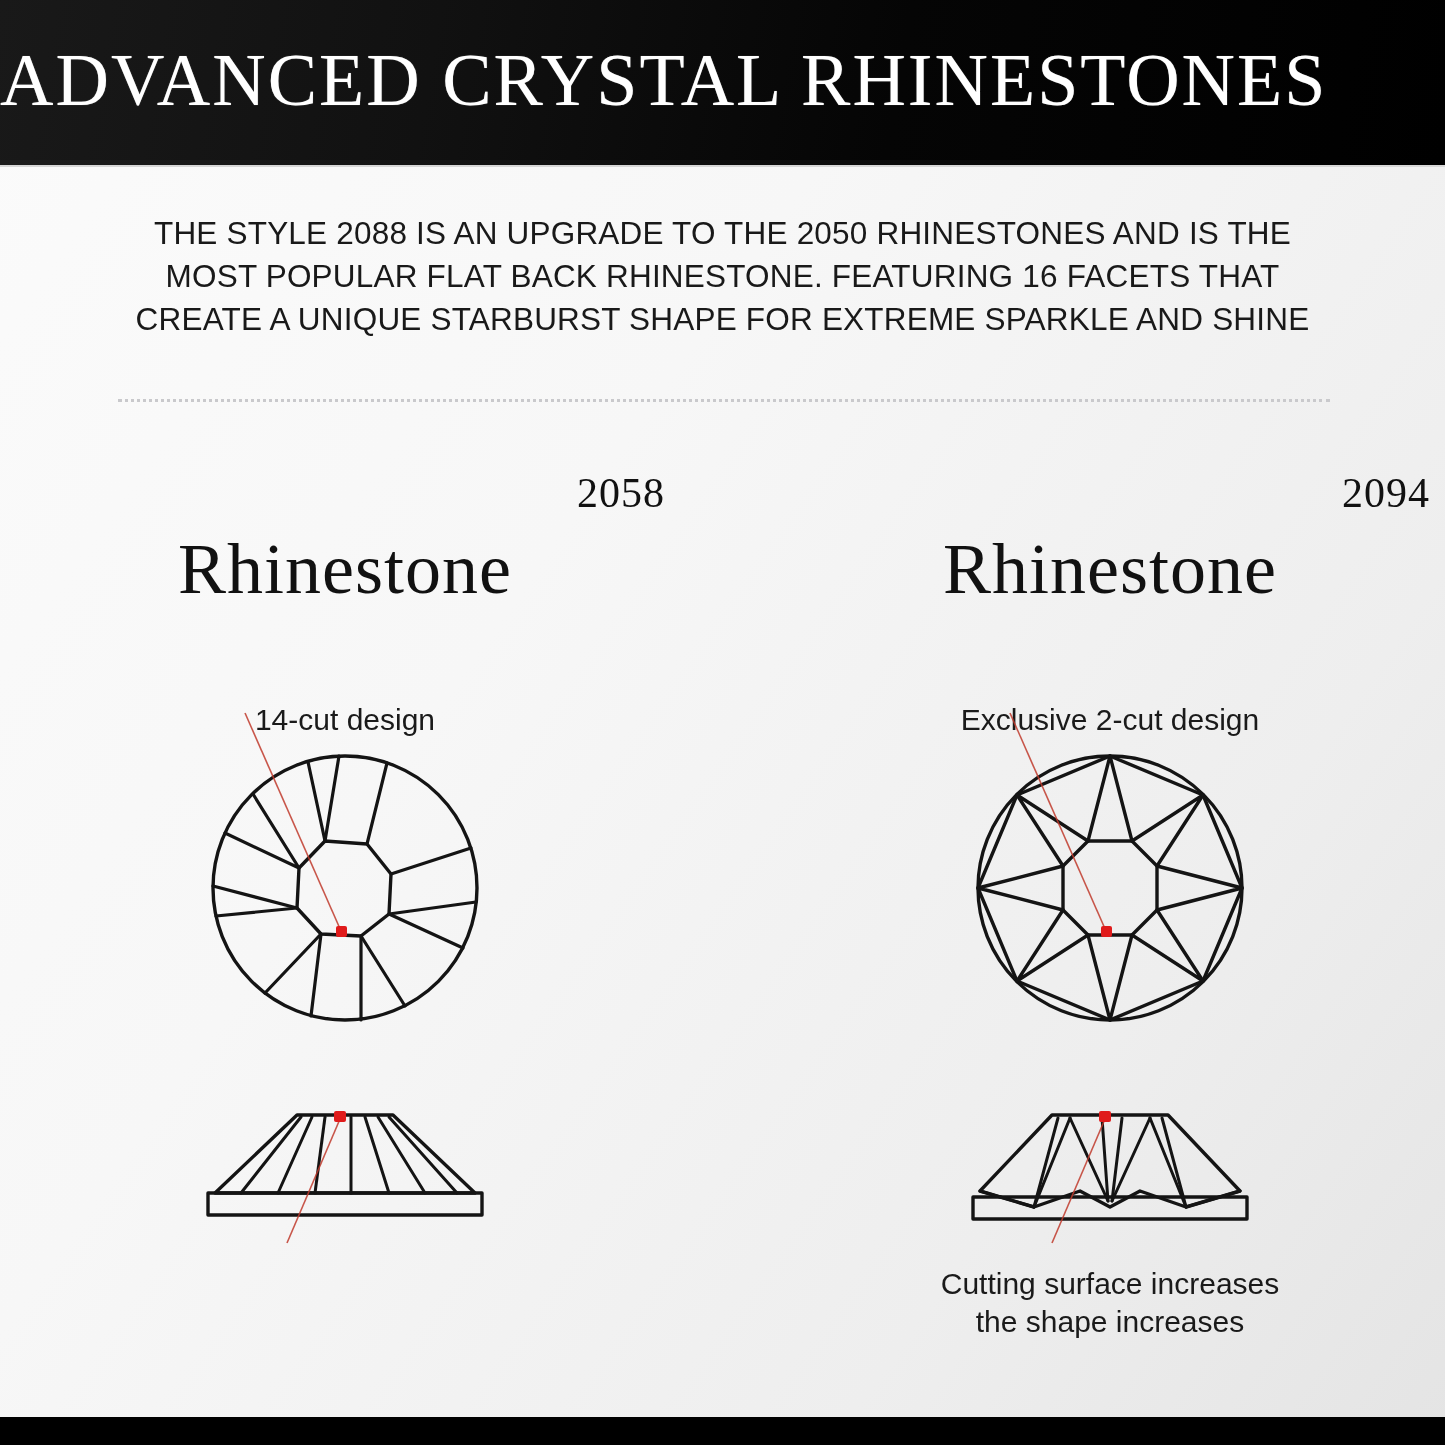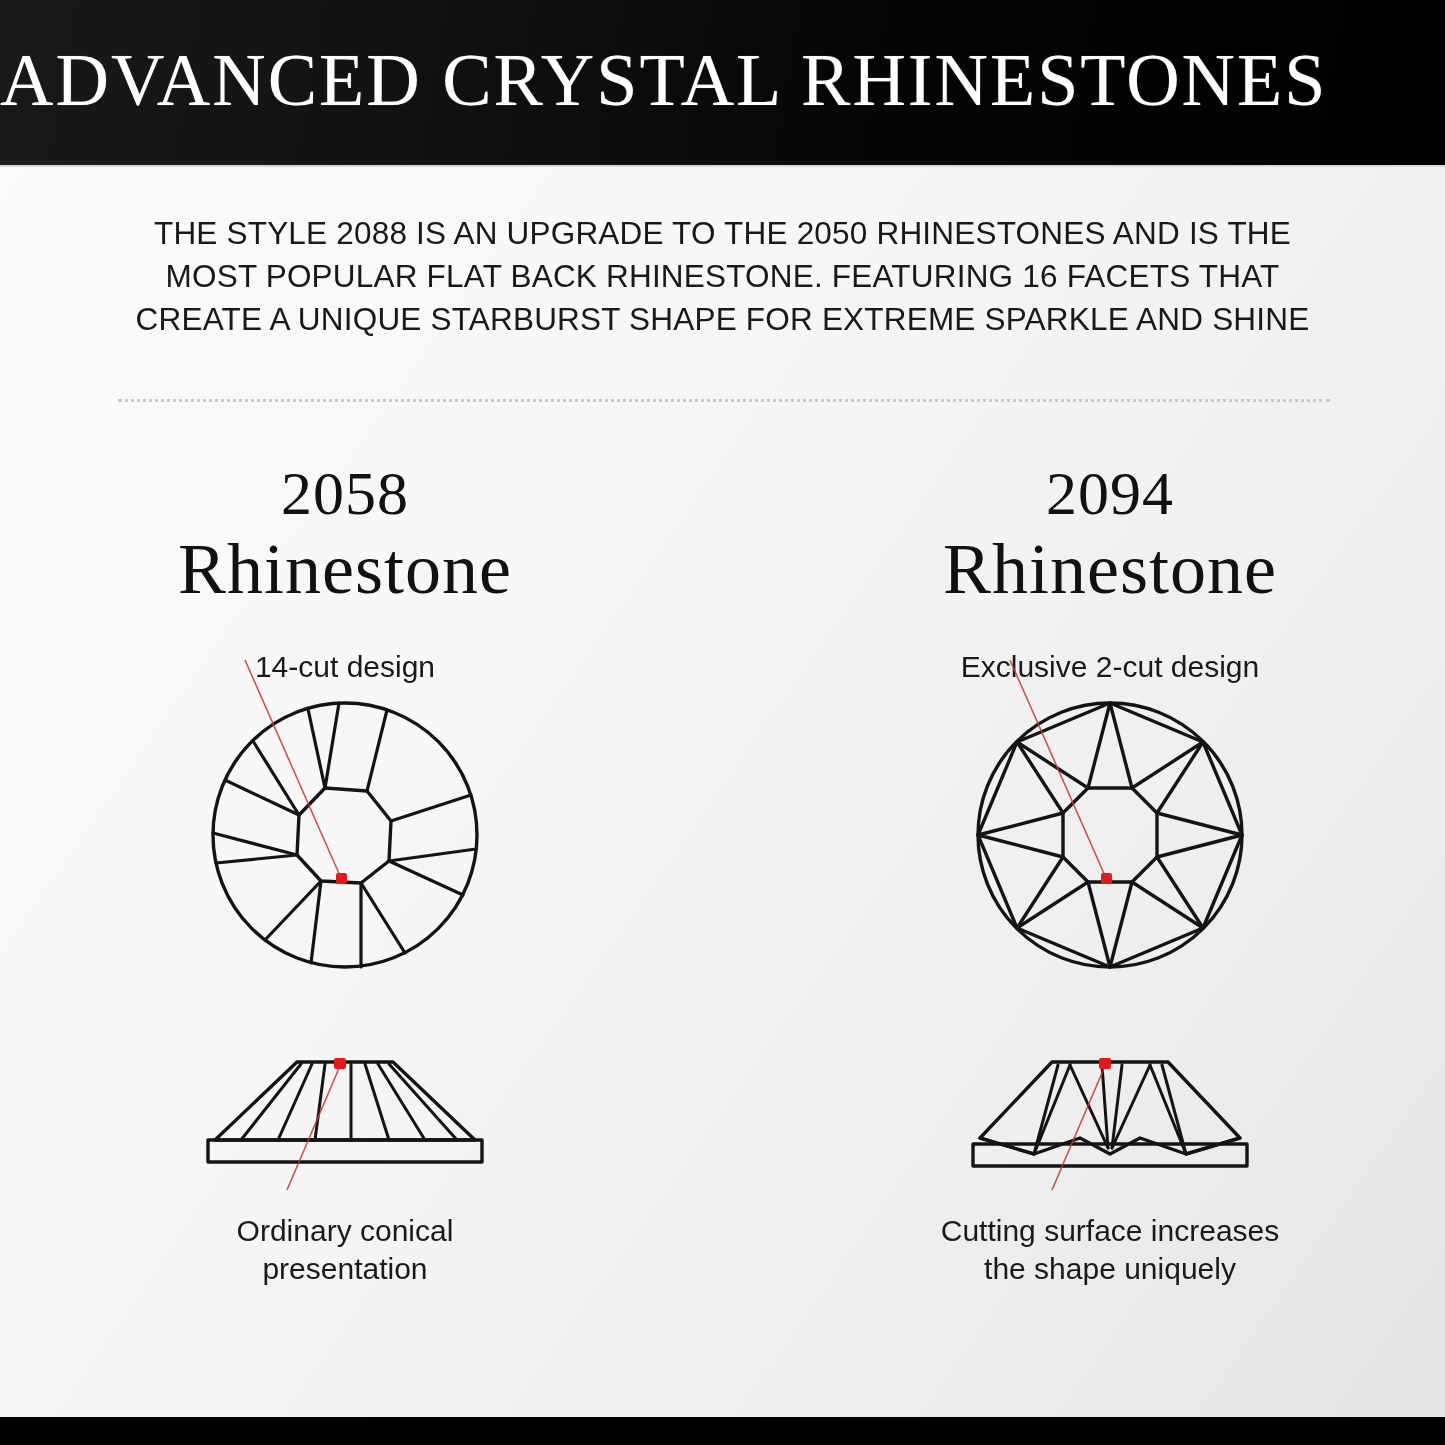--- a/index.html
+++ b/index.html
@@ -61,28 +61,28 @@
   .col-left{left:25px;}
   .col-right{left:790px;}
 
   .col-head{
     font-family:"Liberation Serif",serif;
     color:#111;
     text-align:center;
     line-height:76px;
     letter-spacing:1px;
   }
-  .col-head .num{display:block;font-size:62px;}
+  .col-head .num{display:block;font-size:42px;text-align:right;}
   .col-head .word{display:block;font-size:72px;}
 
   .anno{
     text-align:center;
     font-size:30px;
     color:#1a1a1a;
-    margin-top:43px;
+    margin-top:96px;
   }
 
   .fig-top{
     position:relative;
     width:640px;height:290px;
     margin-top:6px;
   }
   .fig-side{
     position:relative;
     width:640px;height:150px;
@@ -182,24 +182,20 @@
             <line x1="33" y1="2" x2="80" y2="78"></line>
             <line x1="44" y1="2" x2="112" y2="78"></line>
           </g>
 
           <line x1="-5" y1="4" x2="-58" y2="128" class="leader"></line>
           <rect x="-11" y="-4" width="12" height="11" rx="2" class="dot"></rect>
         </g>
       </svg>
     </div>
 
-    <div class="caption">
-      <div>Ordinary conical</div>
-      <div>presentation</div>
-    </div>
   </div>
 
   <div class="col col-right">
 
     <div class="col-head">
       <span class="num">2094</span>
       <span class="word">Rhinestone</span>
     </div>
 
     <div class="anno">Exclusive 2-cut design</div>
@@ -253,19 +249,19 @@
           </g>
 
           <line x1="-5" y1="4" x2="-58" y2="128" class="leader"></line>
           <rect x="-11" y="-4" width="12" height="11" rx="2" class="dot"></rect>
         </g>
       </svg>
     </div>
 
     <div class="caption">
       <div>Cutting surface increases</div>
-      <div>the shape uniquely</div>
+      <div>the shape increases</div>
     </div>
   </div>
 
   <div class="footer-band"></div>
 
 </div>
 
 </body></html>

